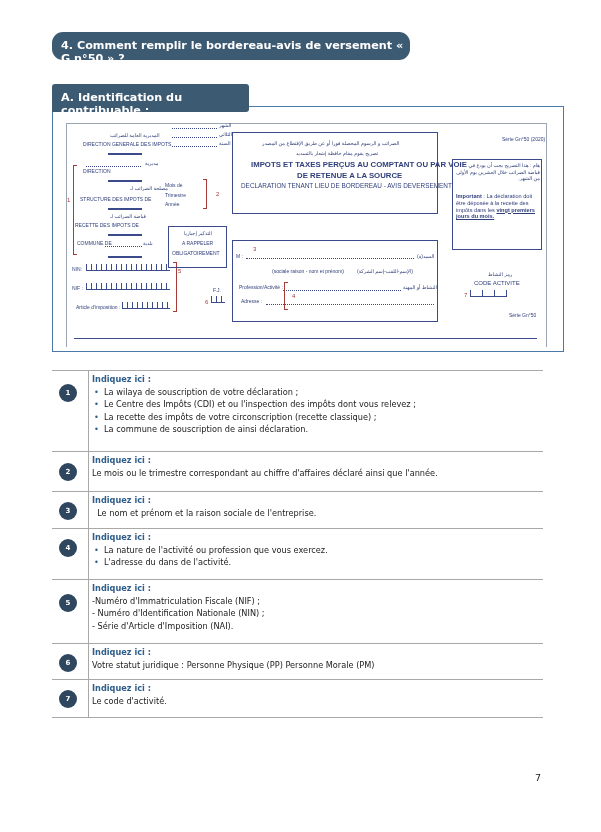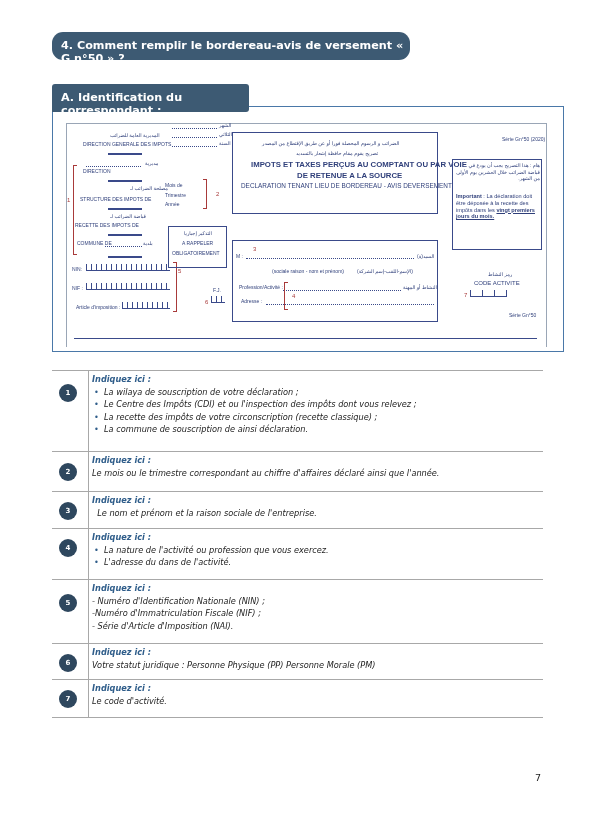--- a/index.html
+++ b/index.html
@@ -19,34 +19,34 @@
   .rn { position:absolute; font-size:6px; color:#a83a3a; font-family:"Liberation Sans", sans-serif; }
   .ticks { position:absolute; height:6px; border-bottom:1px solid #3a4a8a;
            background:repeating-linear-gradient(90deg,#3a4a8a 0 1px,transparent 1px 5px); }
   .dots { position:absolute; border-bottom:1px dotted #3a4a8a; height:0; }
   
   #tbl { position:absolute; left:52px; top:370px; width:491px; }
   .row { position:relative; border-top:1px solid #a8a8a8; display:flex; }
   .row:last-child { border-bottom:1px solid #a8a8a8; }
   .num-cell { width:36px; border-right:1px solid #a8a8a8; position:relative; flex-shrink:0; }
   .badge { position:absolute; left:7px; width:18px; height:18px; border-radius:50%; background:#2e475e; color:#fff; font-size:7px; font-weight:bold; text-align:center; line-height:18px; font-family:"DejaVu Sans", sans-serif; }
-  .content { padding:2px 0 0 3px; font-size:8.2px; font-family:"DejaVu Sans", sans-serif; color:#222; line-height:12.5px;font-style:italic; }
+  .content { padding:2px 0 0 3px; font-size:8.2px; font-family:"DejaVu Sans", sans-serif; color:#222; line-height:12.5px; }
   .lbl { color:#2f5d8a; font-weight:bold; font-size:8.2px; }
   ul { margin:0; padding:0 0 0 12px; list-style:none; }
   li { position:relative; }
   li::before { content:"•"; position:absolute; left:-10px; color:#2f5d8a; }
   #page-number { position:absolute; left:535px; top:772px; font-size:9.5px; font-family:"DejaVu Sans", sans-serif; }
 </style>
 </head>
 <body>
 
 <div id="main-title" class="hdr">4. Comment remplir le bordereau-avis de versement « G n°50 » ?</div>
 
 <div id="form-frame"></div>
-<div id="section-title" class="hdr">A. Identification du correspondant :</div>
+<div id="section-title" class="hdr">A. Identification du contribuable :</div>
 
 <div id="form-inner"></div>
 
 <div>
   <div class="f fx" style="left:110px;top:132px;">المديرية العامة للضرائب</div>
   <div class="f fx" style="left:83px;top:141px;">DIRECTION GENERALE DES IMPOTS</div>
   <div class="bar" style="left:108px;top:153px;width:34px;"></div>
   <div class="f fx" style="left:145px;top:160px;">مديرية</div>
   <div class="dots" style="left:86px;top:166px;width:55px;"></div>
   <div class="f fx" style="left:83px;top:168px;">DIRECTION</div>
@@ -181,22 +181,22 @@
         <li>L'adresse du dans de l'activité.</li>
       </ul>
     </div>
   </div>
   <div class="row" style="height:63px;">
     <div class="num-cell">
         <div class="badge" style="top:14px;">5</div>
       </div>
     <div class="content">
       <div class="lbl">Indiquez ici :</div>
+      <div>-Numéro d'Immatriculation Fiscale (NIF) ;</div>
       <div>- Numéro d'Identification Nationale (NIN) ;</div>
-      <div>-Numéro d'Immatriculation Fiscale (NIF) ;</div>
       <div>- Série d'Article d'Imposition (NAI).</div>
     </div>
   </div>
   <div class="row" style="height:35px;">
     <div class="num-cell">
         <div class="badge" style="top:10px;">6</div>
       </div>
     <div class="content">
       <div class="lbl">Indiquez ici :</div>
       <div>Votre statut juridique : Personne Physique (PP) Personne Morale (PM)</div>

